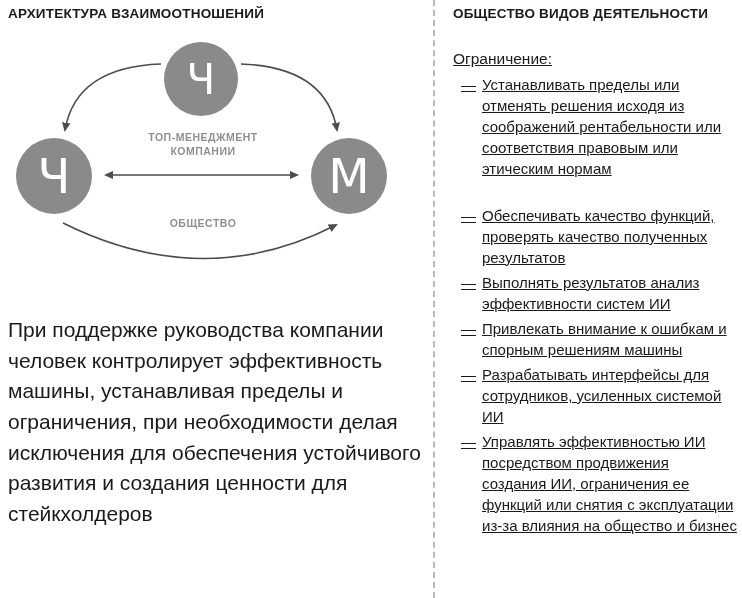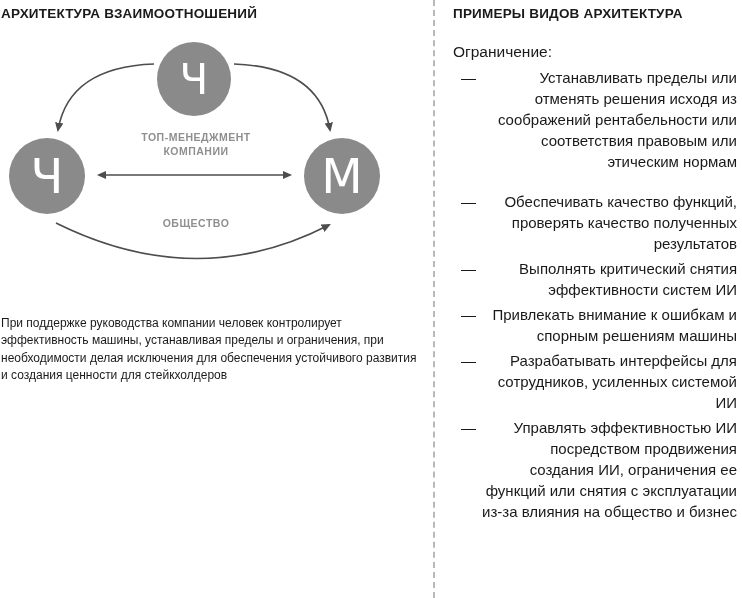--- a/index.html
+++ b/index.html
@@ -11,21 +11,21 @@
   }
   .canvas {
     position: relative;
     width: 742px;
     height: 598px;
     background: #ffffff;
     overflow: hidden;
   }
   .col-left {
     position: absolute;
-    left: 1px;
+    left: 8px;
     top: 6px;
     width: 420px;
   }
   .col-right {
     position: absolute;
     left: 453px;
     top: 6px;
     width: 284px;
   }
   .separator {
@@ -58,42 +58,42 @@
   .small-label {
     fill: #8f8f8f;
     font-size: 10.5px;
     font-weight: 700;
     letter-spacing: 0.5px;
     text-anchor: middle;
     font-family: "Liberation Sans", sans-serif;
   }
   .left-paragraph {
     margin: 16px 0 0 0;
-    font-size: 12px;
+    font-size: 21px;
     line-height: 1.46;
     max-width: 418px;
   }
-  .section { margin-top: 19px; }
+  .section { margin-top: 26px; text-decoration: underline; }
   .sec-head {
     font-size: 15.5px;
     line-height: 1.35;
     margin-bottom: 4px;
   }
   .item {
     display: flex;
     align-items: flex-start;
     margin: 0 0 4px 8px;
     font-size: 15px;
     line-height: 1.4;
   }
   .item .dash {
     flex: 0 0 auto;
     margin-right: 6px;
   }
-  .item .txt { flex: 1 1 auto; text-align: right; }
+  .item .txt { flex: 1 1 auto; }
 </style>
 </head>
 <body>
 
 <div class="canvas">
 
   <div class="col-left">
     <h1 class="col-title">АРХИТЕКТУРА ВЗАИМООТНОШЕНИЙ</h1>
 
     <svg class="diagram" width="424" height="268" viewBox="0 0 424 268">
@@ -123,40 +123,40 @@
       <text class="small-label" x="195" y="124">КОМПАНИИ</text>
       <text class="small-label" x="195" y="196">ОБЩЕСТВО</text>
     </svg>
 
     <p class="left-paragraph">При поддержке руководства компании человек контролирует эффективность машины, устанавливая пределы и ограничения, при необходимости делая исключения для обеспечения устойчивого развития и создания ценности для стейкхолдеров</p>
   </div>
 
   <div class="separator"></div>
 
   <div class="col-right">
-    <h1 class="col-title">ПРИМЕРЫ ВИДОВ АРХИТЕКТУРА</h1>
+    <h1 class="col-title">ОБЩЕСТВО ВИДОВ ДЕЯТЕЛЬНОСТИ</h1>
 
     <div class="section">
       <div class="sec-head">Ограничение:</div>
 
       <div class="item">
         <span class="dash">—</span>
         <span class="txt">Устанавливать пределы или отменять решения исходя из соображений рентабельности или соответствия правовым или этическим нормам</span>
       </div>
     </div>
 
     <div class="section">
 
       <div class="item">
         <span class="dash">—</span>
         <span class="txt">Обеспечивать качество функций, проверять качество полученных результатов</span>
       </div>
       <div class="item">
         <span class="dash">—</span>
-        <span class="txt">Выполнять критический снятия эффективности систем ИИ</span>
+        <span class="txt">Выполнять результатов анализ эффективности систем ИИ</span>
       </div>
       <div class="item">
         <span class="dash">—</span>
         <span class="txt">Привлекать внимание к ошибкам и спорным решениям машины</span>
       </div>
       <div class="item">
         <span class="dash">—</span>
         <span class="txt">Разрабатывать интерфейсы для сотрудников, усиленных системой ИИ</span>
       </div>
       <div class="item">

